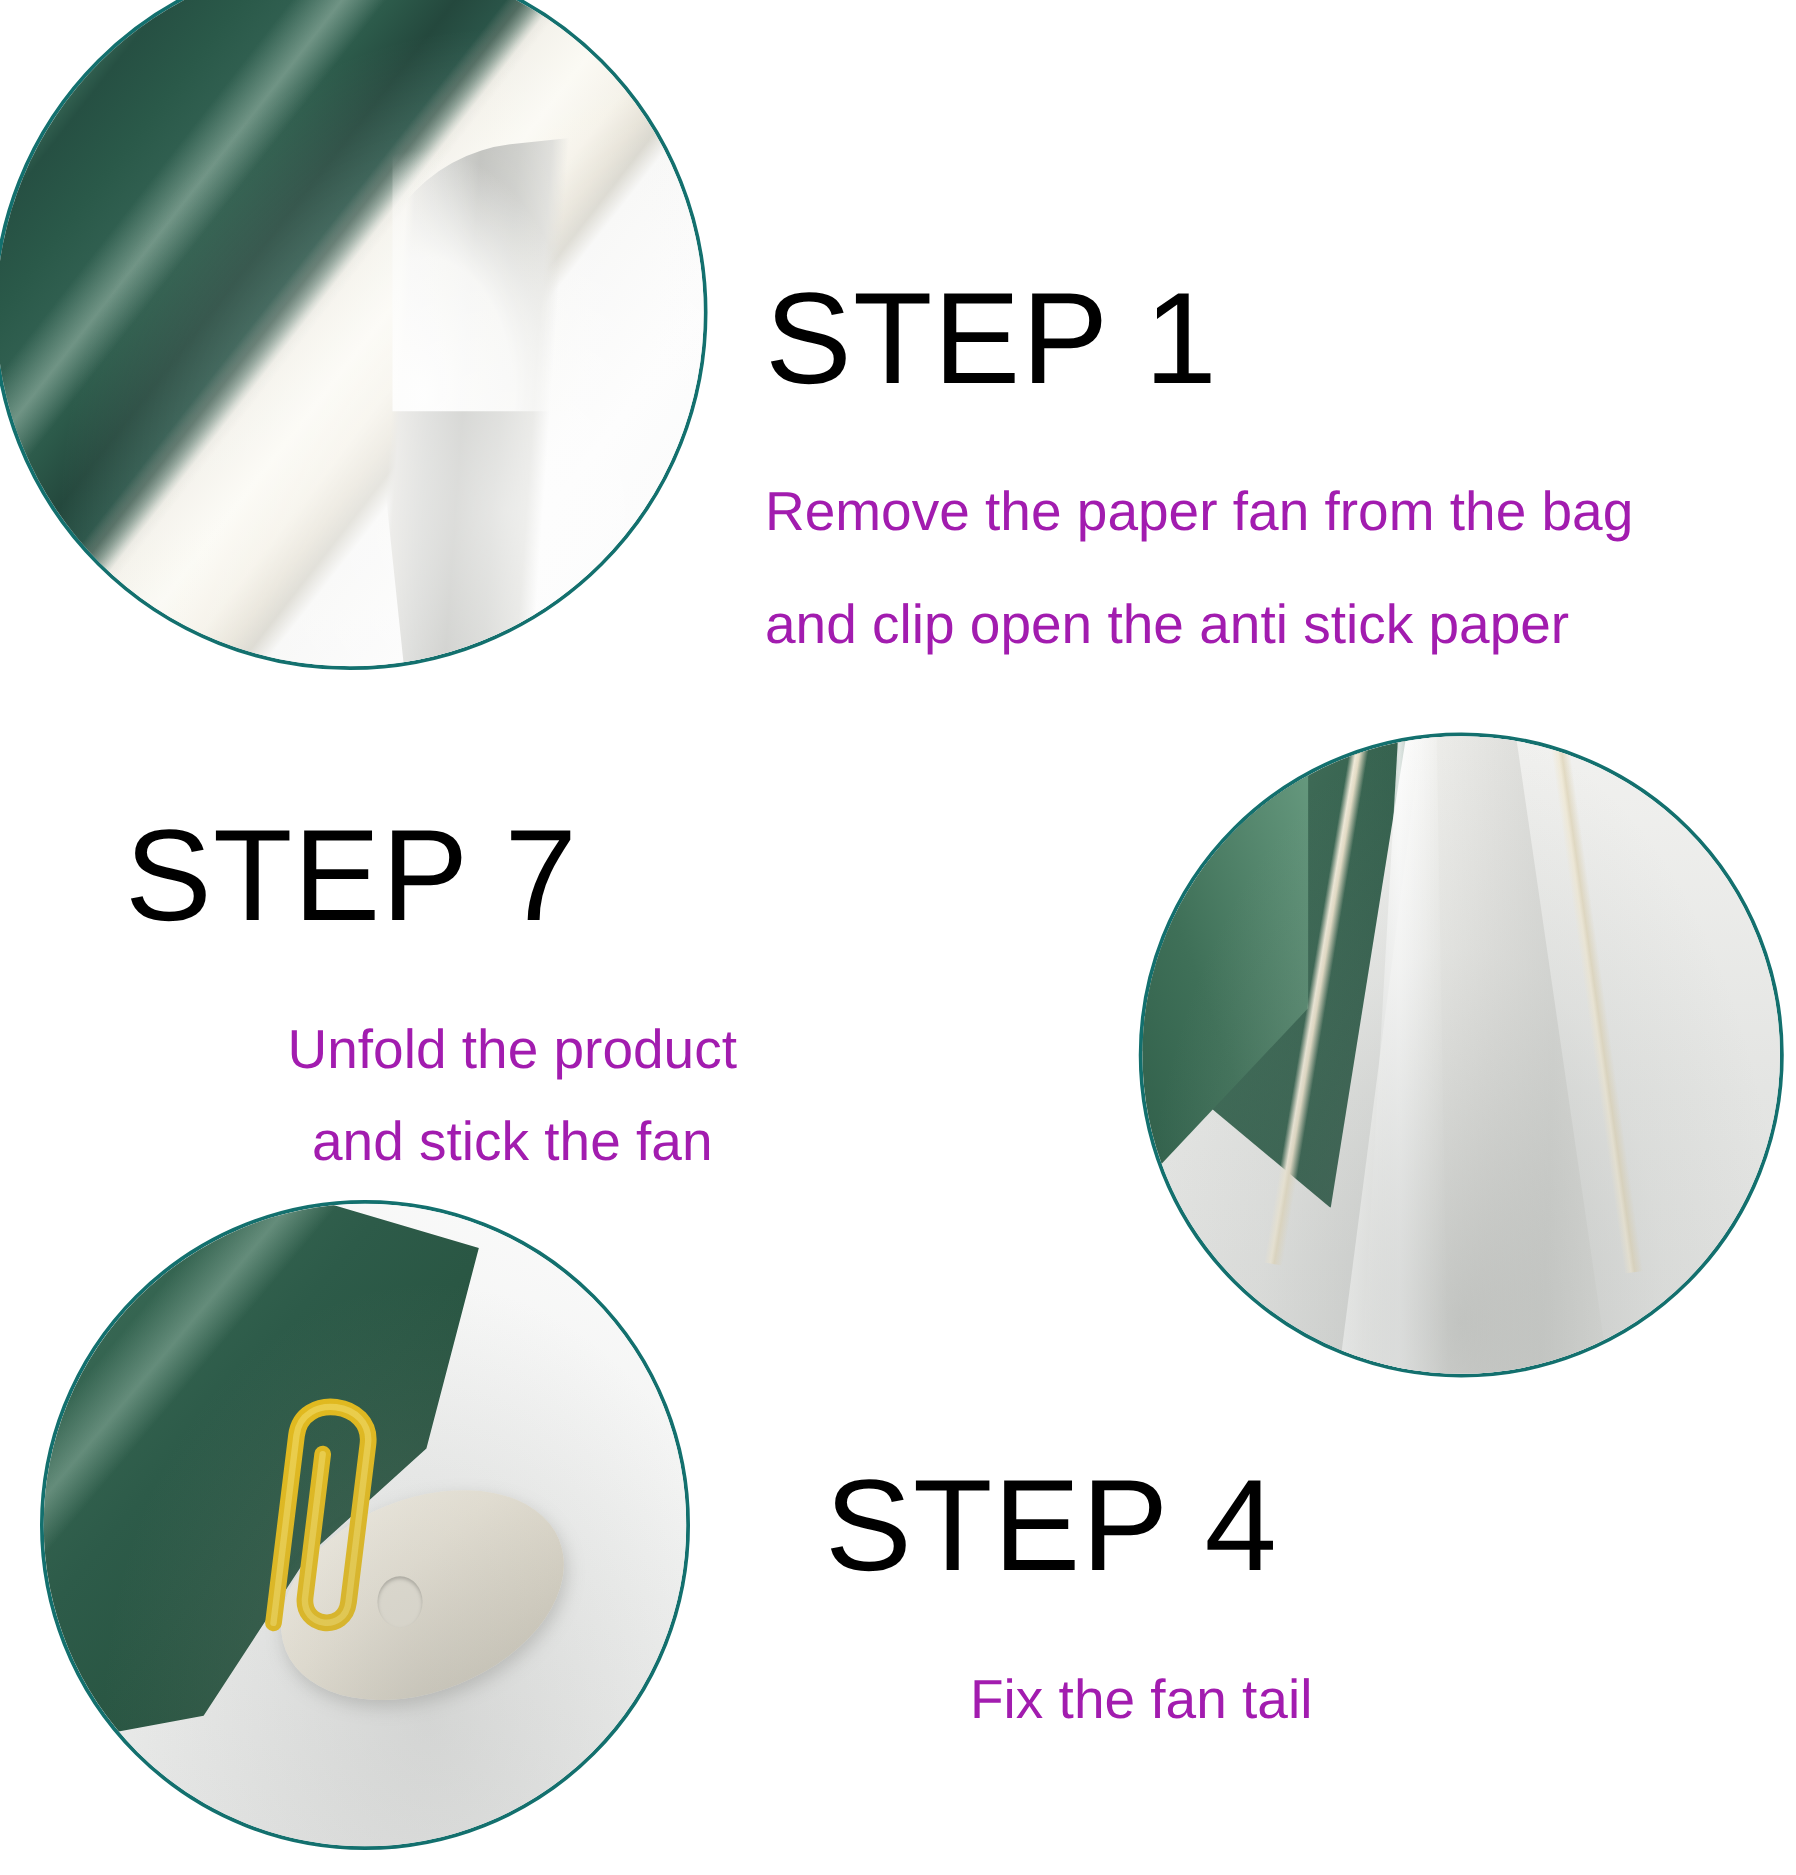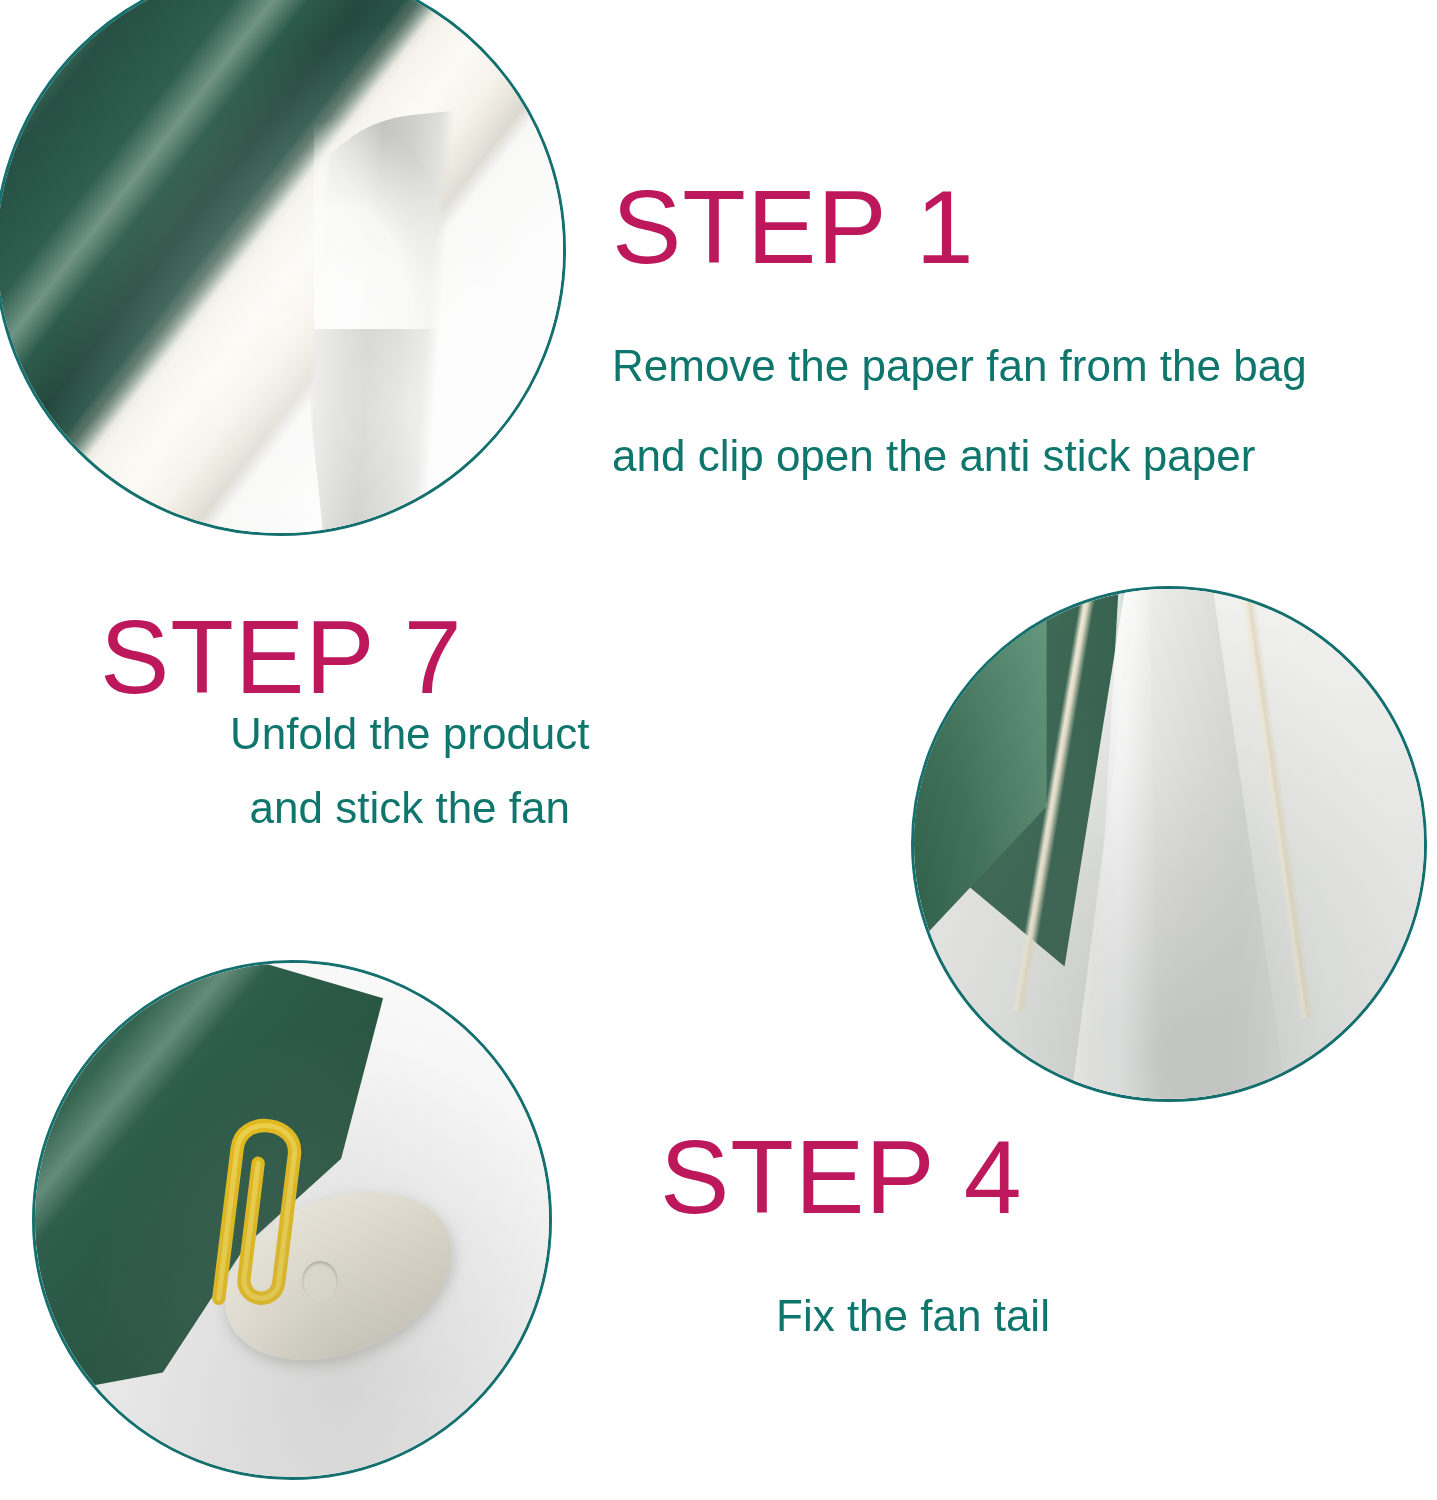--- a/index.html
+++ b/index.html
@@ -295,46 +295,47 @@
     top: 0; left: 0; width: 100%; height: 100%;
     background:
       radial-gradient(ellipse at 60% 80%,
         rgba(150,152,150,0.28) 0%,
         rgba(255,255,255,0) 60%);
   }
 
   
   .step-block { position: absolute; }
   .step-title {
-    color: #be185d;
+    color: #000000;
     font-family: "Liberation Sans", sans-serif;
     font-weight: 400;
     letter-spacing: 1px;
     line-height: 1;
     white-space: nowrap;
+    margin-top: 44px;
   }
   .step-line {
-    color: #0f766e;
+    color: #a21caf;
     font-family: "Liberation Sans", sans-serif;
     font-weight: 400;
     white-space: nowrap;
   }
 
   
   #step-1 { left: 612px; top: 175px; }
   #step-1 .step-title { font-size: 104px; }
   #step-1 .step-line  { font-size: 44px; margin-top: 0; }
   #step-1 .l1 { margin-top: 62px; }
   #step-1 .l2 { margin-top: 40px; }
 
   
   #step-2 { left: 100px; top: 605px; text-align: left; }
   #step-2 .step-title { font-size: 104px; }
   #step-2 .step-line  { font-size: 44px; text-align: center; }
-  #step-2 .l1 { margin-left: 130px; text-align: right; }
+  #step-2 .l1 { margin-top: 62px; margin-left: 130px; text-align: right; }
   #step-2 .l2 { margin-top: 24px; margin-left: 130px; }
 
   
   #step-3 { left: 660px; top: 1125px; }
   #step-3 .step-title { font-size: 104px; }
   #step-3 .step-line  { font-size: 44px; }
   #step-3 .l1 { margin-top: 62px; margin-left: 116px; }
   #step-3 .l2 { margin-top: 40px; margin-left: 120px; }
 </style>
 </head>

